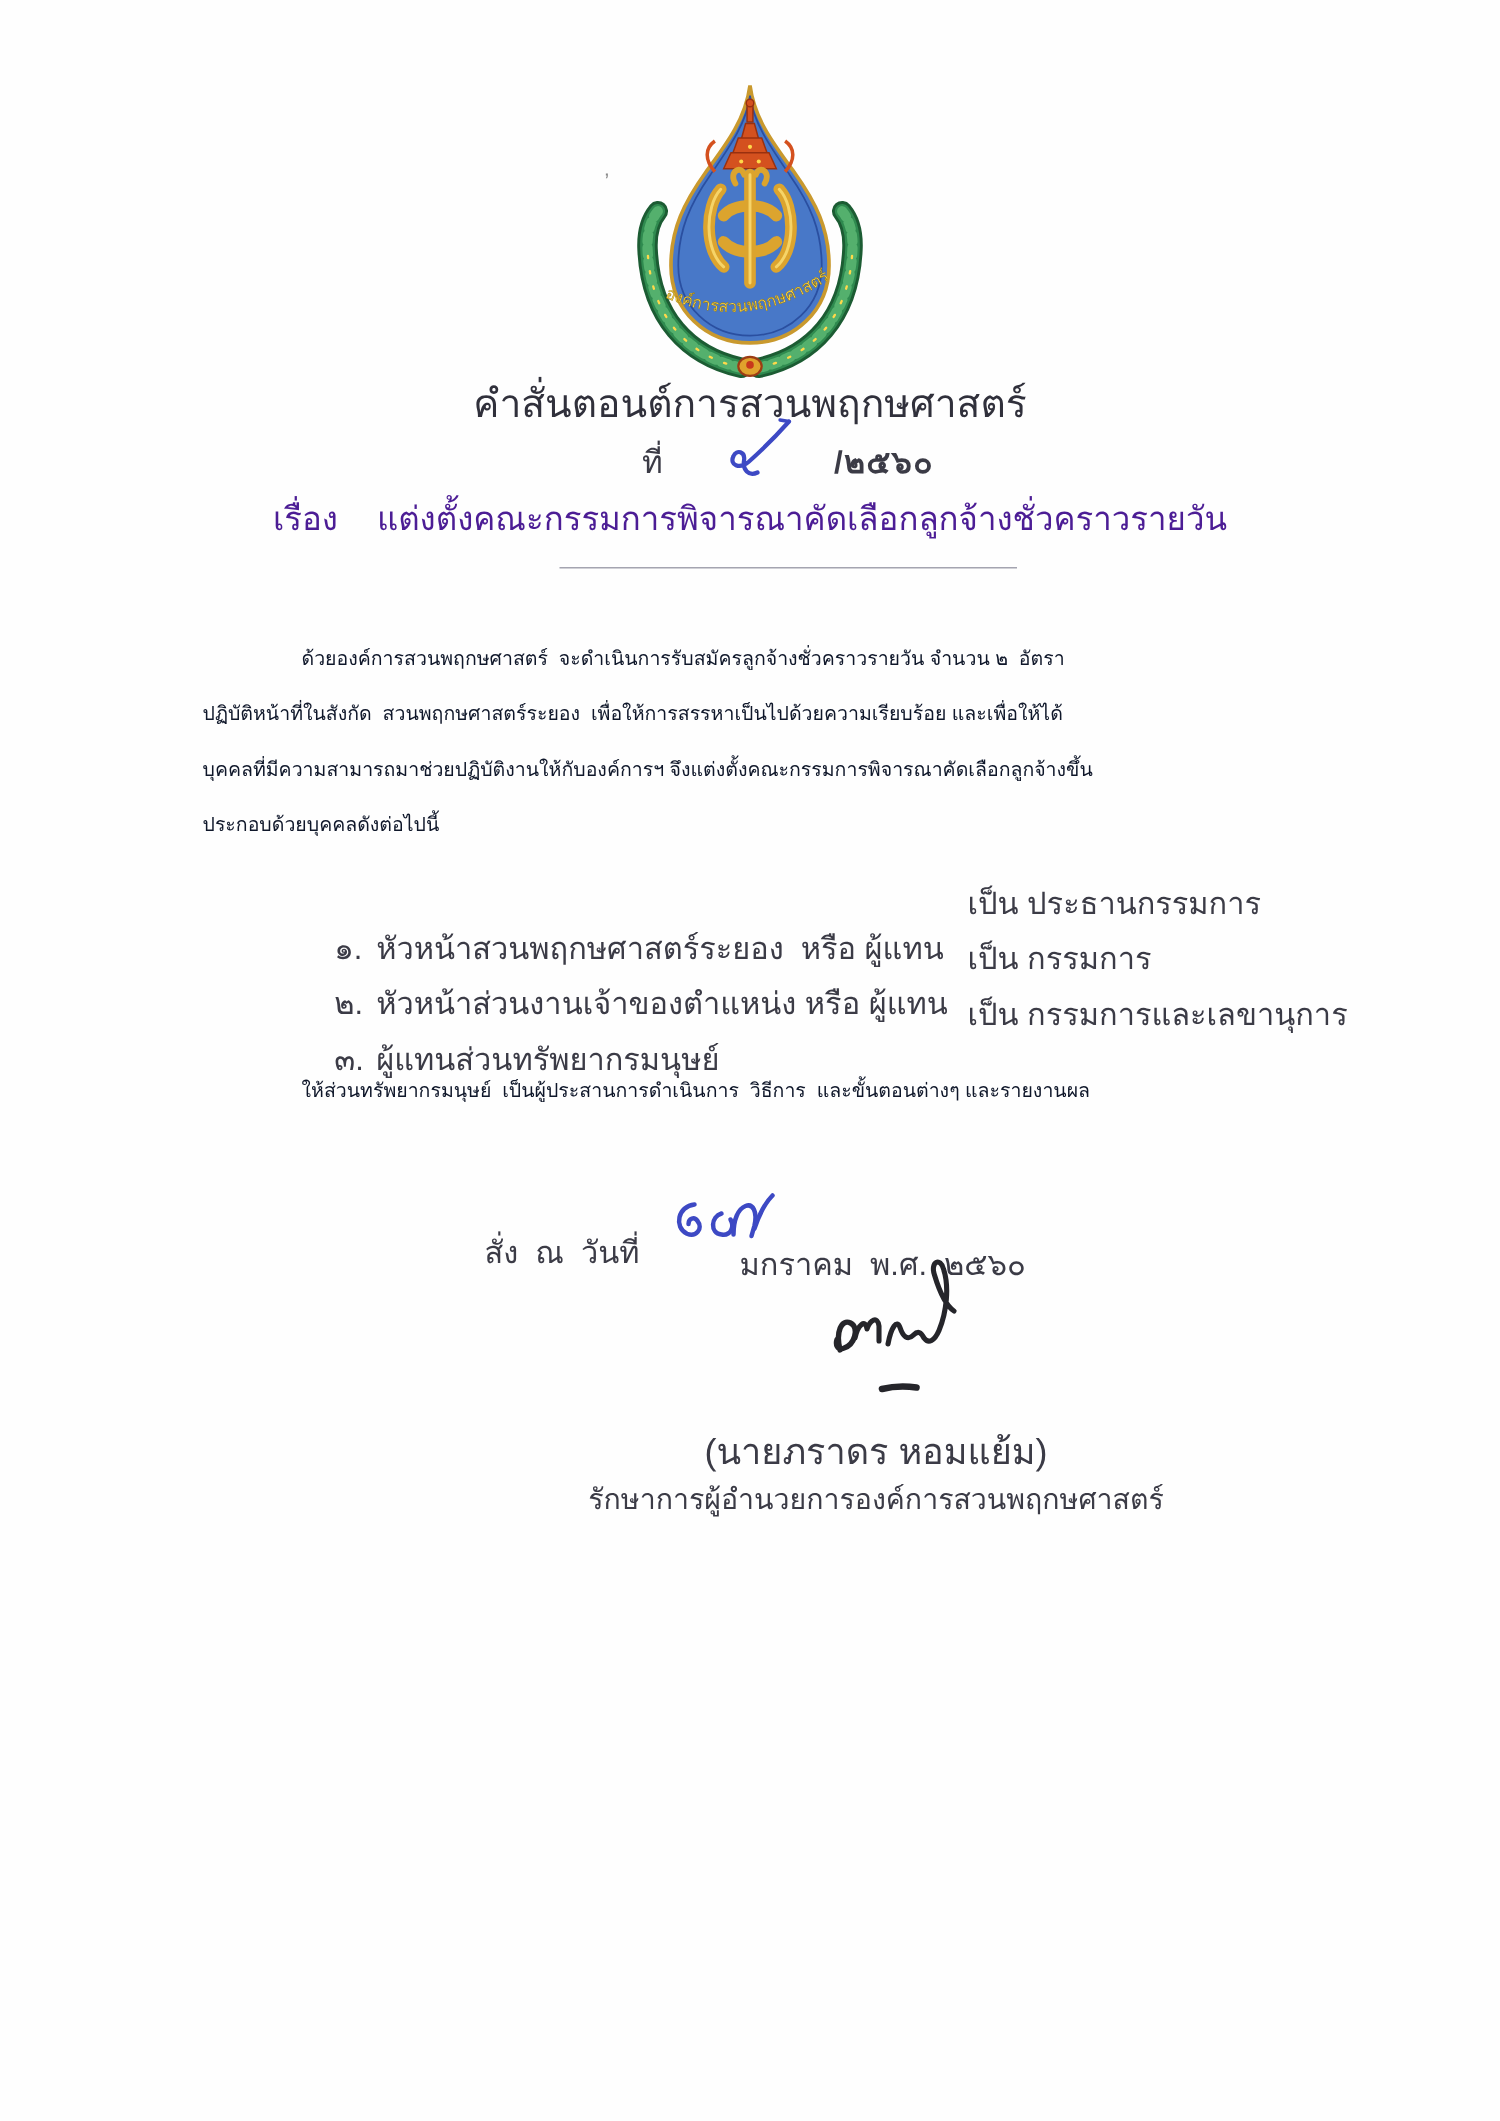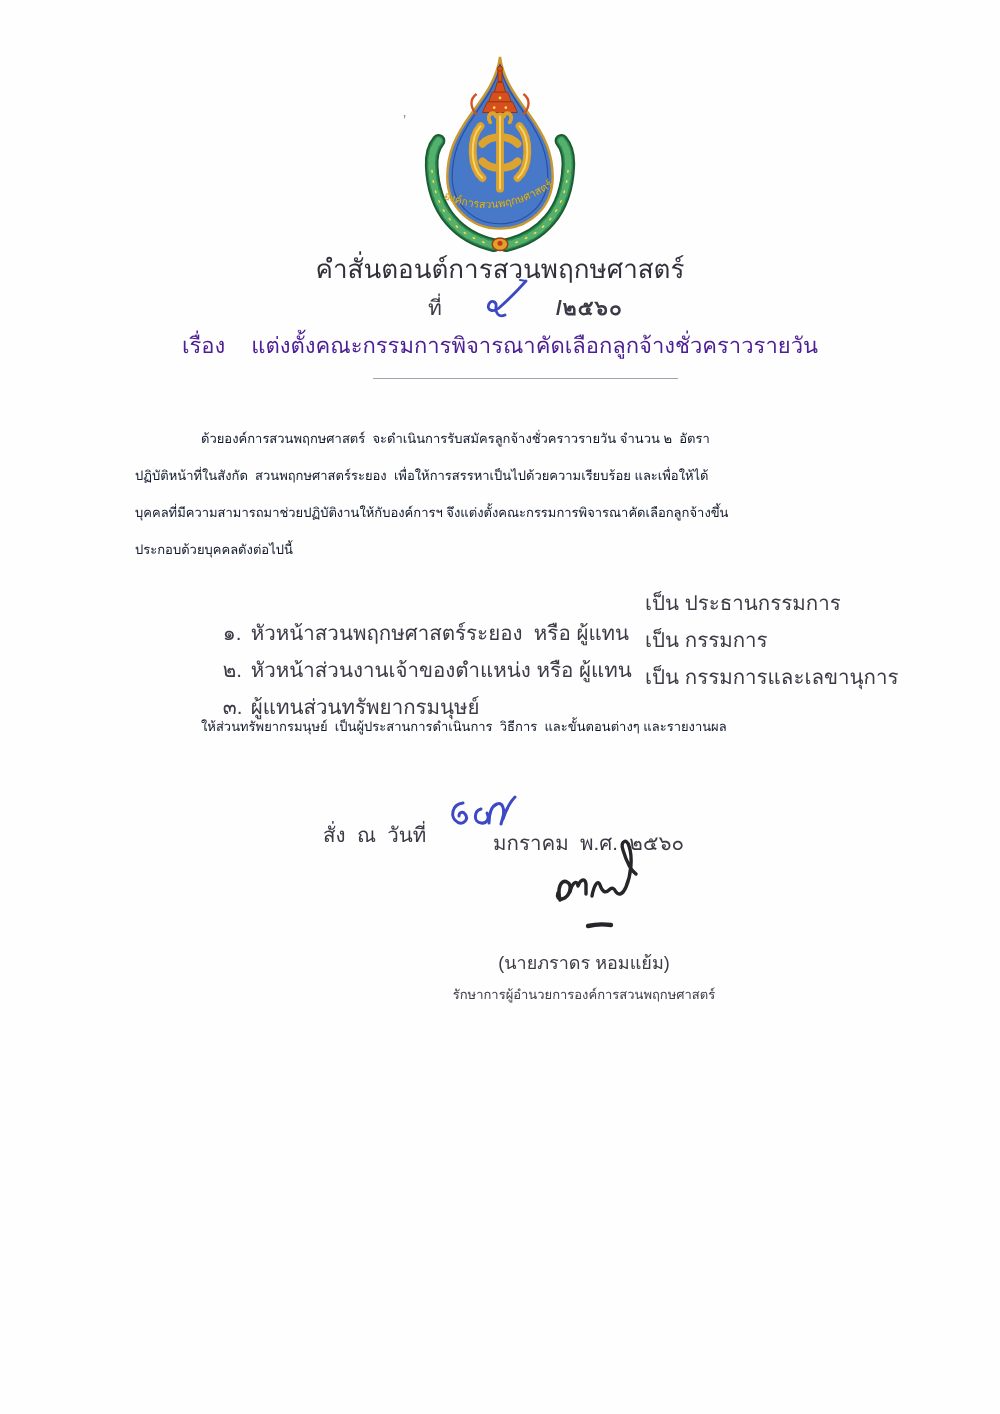--- a/index.html
+++ b/index.html
@@ -35,22 +35,22 @@
   .para1{left:135px;top:420px;width:800px;}
   .para2{left:135px;top:708px;width:800px;}
   .c-row{left:200px;width:740px;height:37px;line-height:30px;font-size:20.5px;white-space:pre;}
   .c-row .c-num{display:inline-block;width:28px;}
   .c-role{position:absolute;left:445px;top:0;white-space:pre;}
   .row1{top:588px;} .row2{top:625px;} .row3{top:662px;}
   .date-prefix{left:323px;top:806px;font-size:20.5px;margin-top:12px;}
   .date-hand{left:443px;top:795px;}
   .date-suffix{left:493px;top:806px;font-size:20.5px;margin-top:20px;}
   .sig{left:548px;top:834px;}
-  .signer-name{left:168px;top:948px;width:832px;text-align:center;font-size:18px;}
-  .signer-pos{left:168px;top:984px;width:832px;text-align:center;font-size:13px;}
+  .signer-name{left:168px;top:948px;width:832px;text-align:center;font-size:24px;}
+  .signer-pos{left:168px;top:984px;width:832px;text-align:center;font-size:19px;}
   .seal{left:412px;top:54px;}
   .noise-a{left:403px;top:112px;font-size:14px;color:#888;}
 </style>
 </head>
 <body>
 
 <div class="page">
 
   <svg class="abs seal" width="176" height="200" viewBox="0 0 180 205" aria-hidden="true">
 

